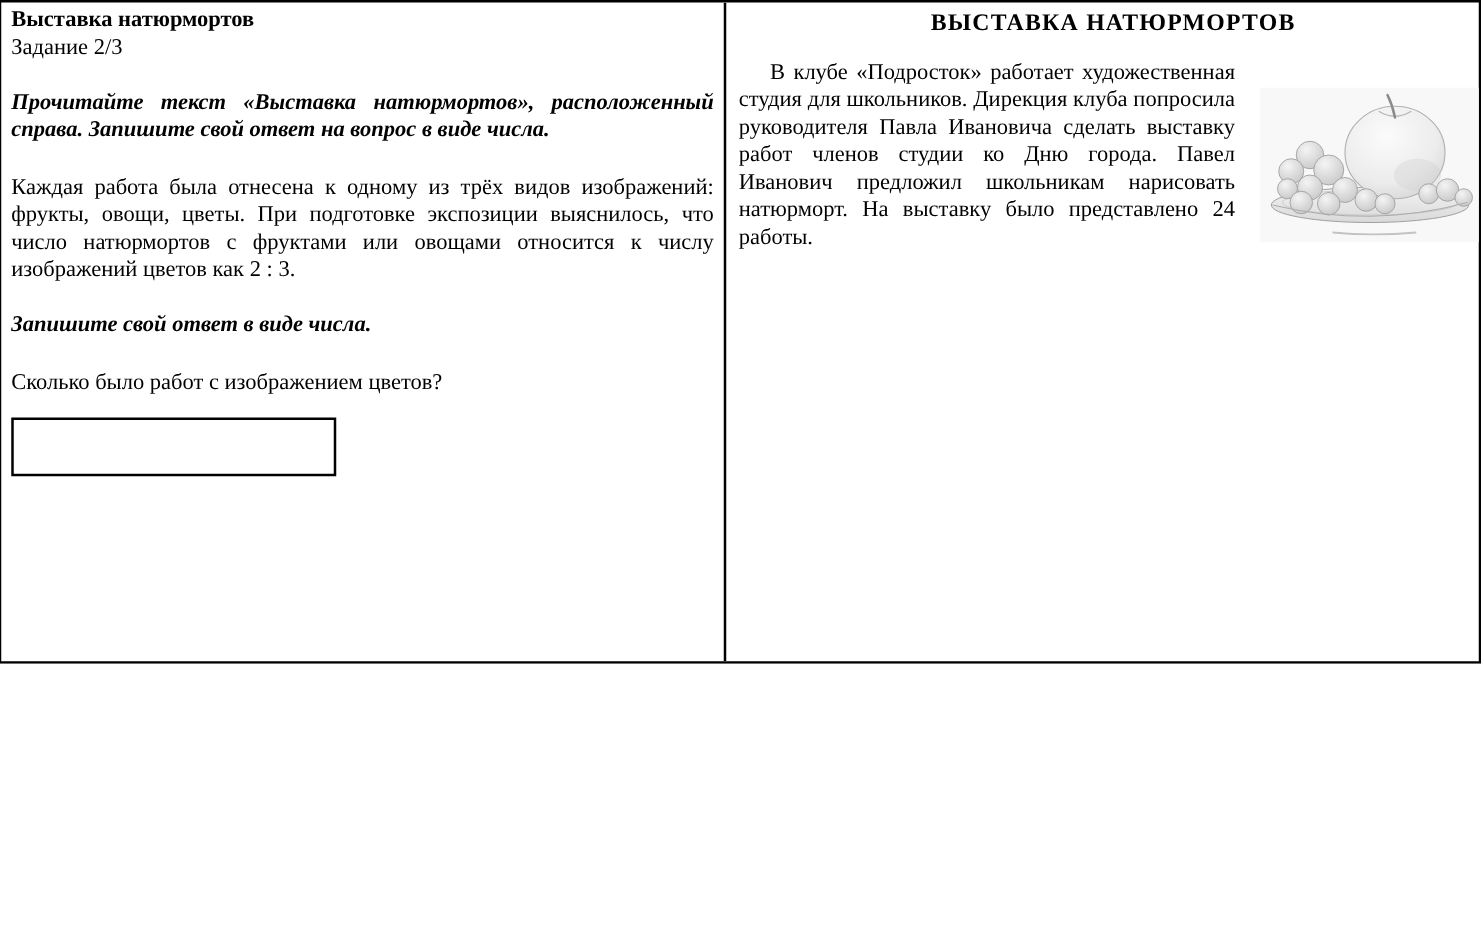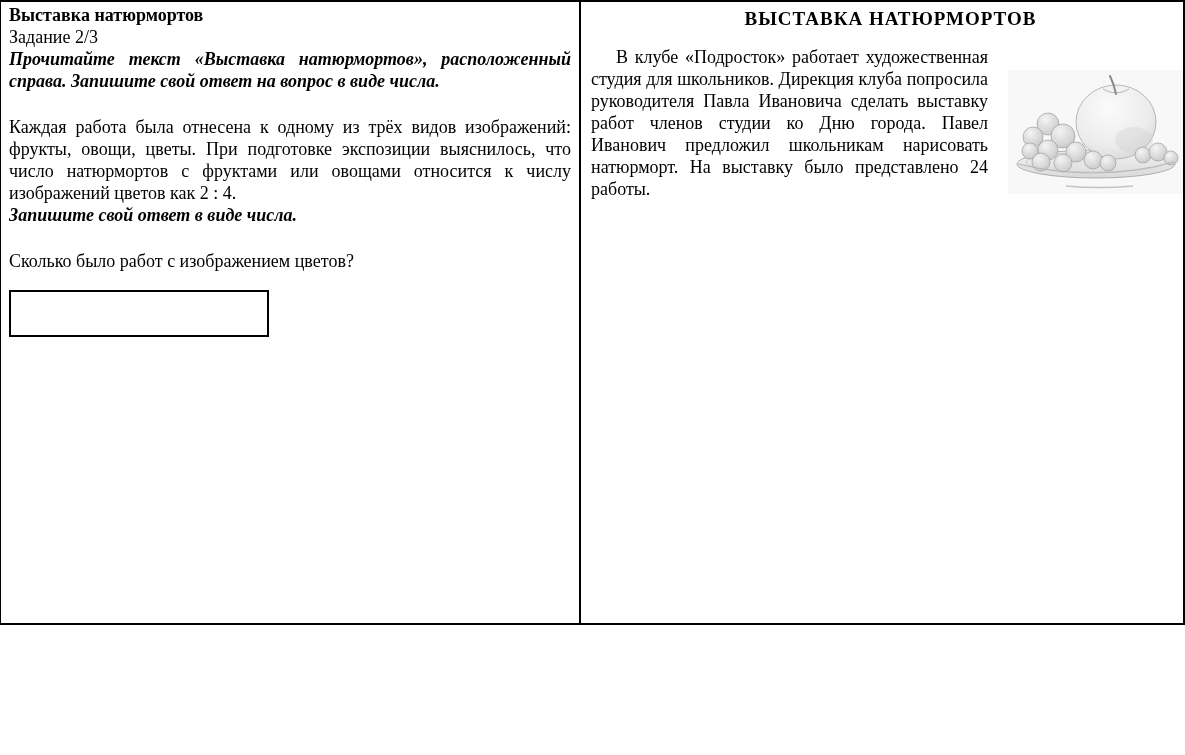--- a/index.html
+++ b/index.html
@@ -1,21 +1,21 @@
 <!DOCTYPE html>
 <html lang="ru"><head>
 <meta charset="utf-8">
 <style>
   * { margin: 0; padding: 0; box-sizing: border-box; }
   html, body { background: #ffffff; }
   body { font-family: "Liberation Serif", serif; color: #000000; }
 
   .page {
     width: 1185px;
-    height: 625px;
+    height: 531px;
     border: 2px solid #000000;
     border-left-width: 1px;
     display: flex;
     background: #ffffff;
     overflow: hidden;
   }
 
   .left-cell {
     width: 580px;
     flex: 0 0 580px;
@@ -26,21 +26,21 @@
   .right-cell {
     flex: 1 1 auto;
     padding: 6px 6px 0 10px;
   }
 
   .t  { font-size: 18px; line-height: 22px; }
   .b  { font-weight: bold; }
   .bi { font-weight: bold; font-style: italic; }
   .just { text-align: justify; }
 
-  .mt22 { }
+  .mt22 { margin-top: 22px; }
   .mt24 { margin-top: 24px; }
 
   .answer-box {
     display: block;
     margin-top: 18px;
     width: 260px;
     height: 47px;
     border: 2px solid #000000;
     border-radius: 0;
     background: #ffffff;
@@ -84,21 +84,21 @@
 </style>
 </head>
 <body>
 
 <div class="page">
 
   <div class="left-cell">
     <div class="t b">Выставка натюрмортов</div>
     <div class="t">Задание 2/3</div>
     <p class="t bi just mt22">Прочитайте текст «Выставка натюрмортов», расположенный справа. Запишите свой ответ на вопрос в виде числа.</p>
-    <p class="t just mt24">Каждая работа была отнесена к одному из трёх видов изображений: фрукты, овощи, цветы. При подготовке экспозиции выяснилось, что число натюрмортов с фруктами или овощами относится к числу изображений цветов как 2 : 4.</p>
+    <p class="t just mt24">Каждая работа была отнесена к одному из трёх видов изображений: фрукты, овощи, цветы. При подготовке экспозиции выяснилось, что число натюрмортов с фруктами или овощами относится к числу изображений цветов как 2 : 3.</p>
     <p class="t bi mt22">Запишите свой ответ в виде числа.</p>
     <p class="t mt24">Сколько было работ с изображением цветов?</p>
     <input type="text" class="answer-box" value="" style="">
   </div>
 
   <div class="right-cell">
     <div class="passage-title">ВЫСТАВКА НАТЮРМОРТОВ</div>
 
     <div class="passage-row">
       <p class="passage-text">В клубе «Подросток» работает художественная студия для школьников. Дирекция клуба попросила руководителя Павла Ивановича сделать выставку работ членов студии ко Дню города. Павел Иванович предложил школьникам нарисовать натюрморт. На выставку было представлено 24 работы.</p>

